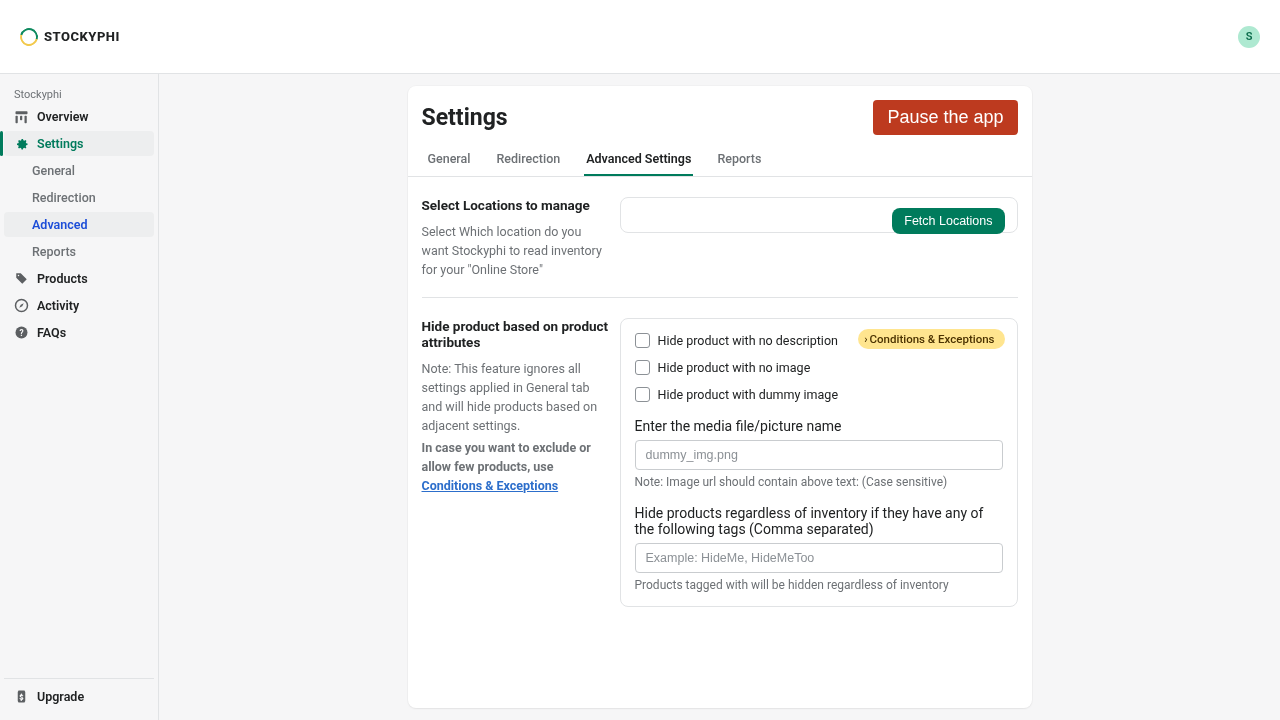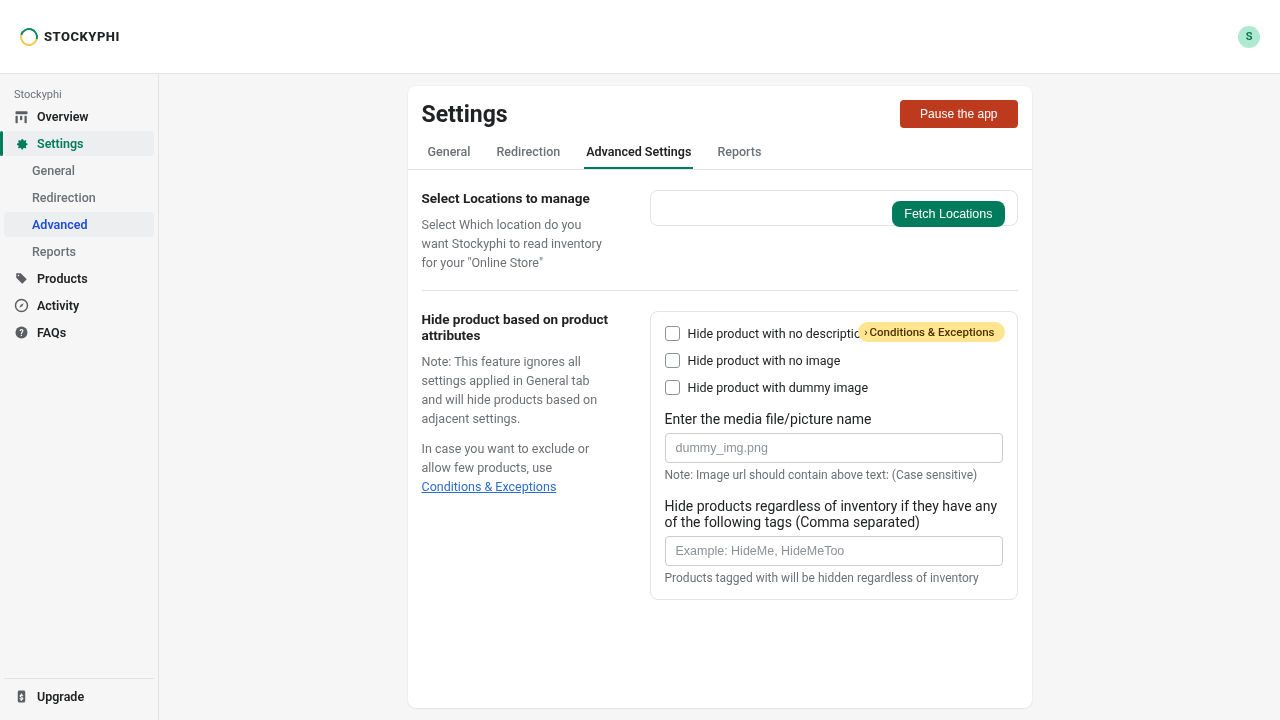--- a/index.html
+++ b/index.html
@@ -159,23 +159,23 @@
       justify-content: space-between;
       padding: 0 14px 8px 14px;
     }
     .page-title {
       font-size: 23px;
       font-weight: 700;
     }
     .btn-danger {
       background: #bd3a1f;
       color: #fff;
-      padding: 7px 20px;
+      padding: 7px 14px;
       border-radius: 4px;
-      font-size: 12px;
+      font-size: 18px;
       border: none;
       cursor: pointer;
       font-weight: 500;
     }
     .tabs {
       display: flex;
       gap: 22px;
       padding: 0 18px;
       border-bottom: 1px solid #e1e3e5;
     }
@@ -188,21 +188,21 @@
       font-weight: 500;
     }
     .tab.active {
       color: #202223;
       border-bottom-color: #007b5c;
       font-weight: 600;
     }
     .section {
       display: flex;
       padding: 20px 14px 18px 14px;
-      gap: 38px;
+      gap: 8px;
     }
     .section + .section {
       border-top: 1px solid #e1e3e5;
       margin: 0 14px;
       padding: 20px 0 0 0;
     }
     .section-left {
       width: 190px;
       flex-shrink: 0;
     }
@@ -210,21 +210,22 @@
       font-size: 13.5px;
       font-weight: 700;
       margin-bottom: 10px;
     }
     .section-desc {
       font-size: 12.5px;
       color: #6d7175;
       line-height: 1.5;
     }
     .section-desc + .section-desc {
-      margin-top: 12px;
+      margin-top: 4px;
+      font-weight: bold;
     }
     .link {
       color: #2c6ecb;
       text-decoration: underline;
       cursor: pointer;
     }
     .section-right {
       flex: 1;
     }
     .panel {

